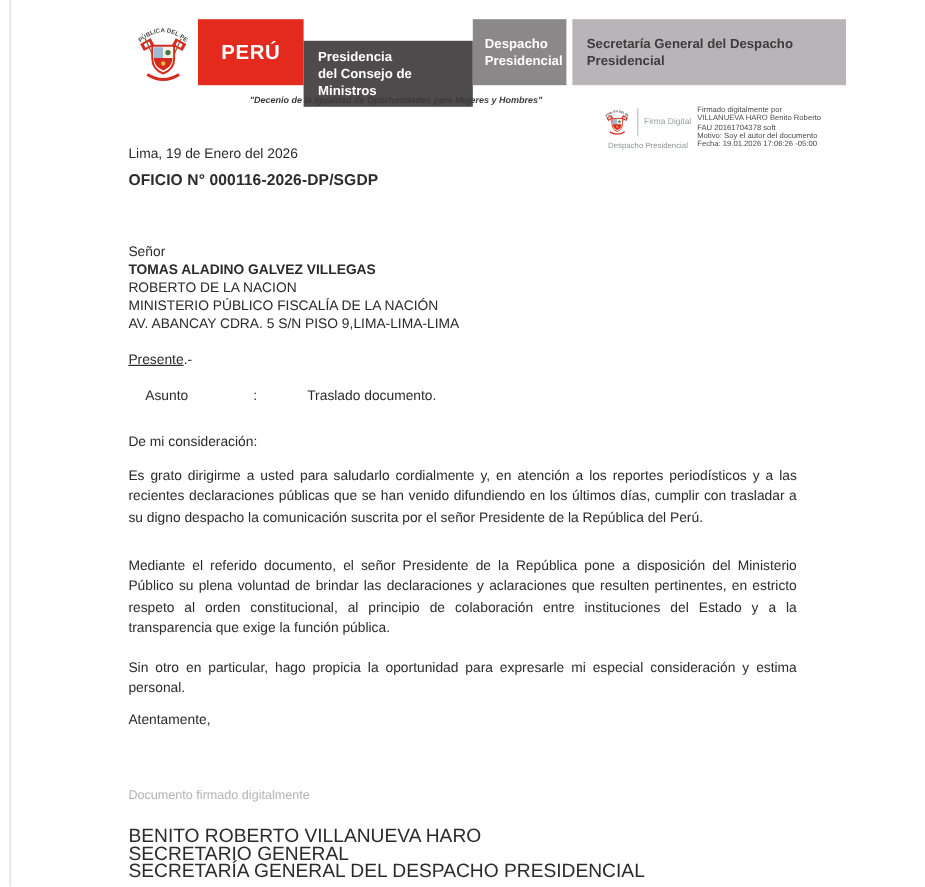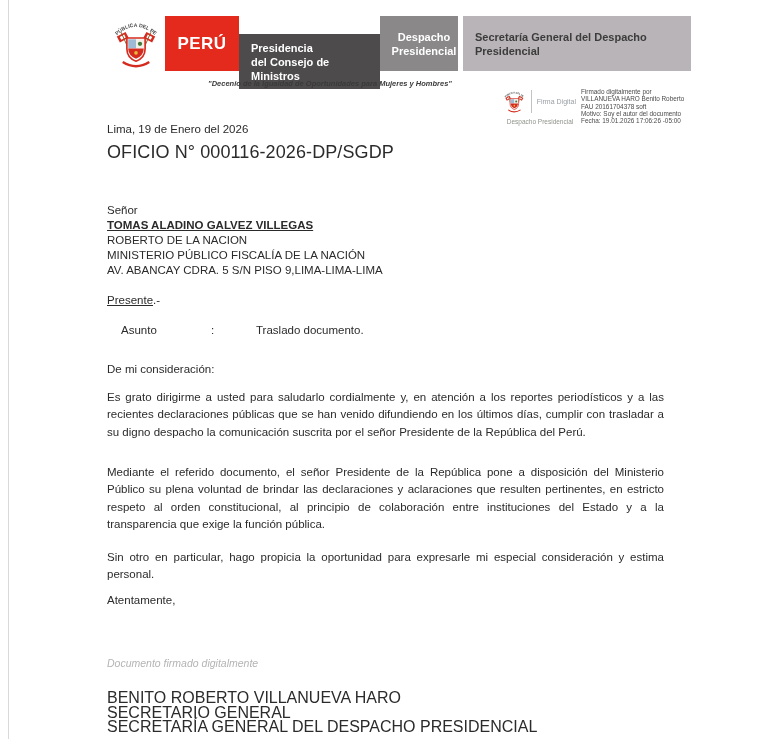--- a/index.html
+++ b/index.html
@@ -32,41 +32,40 @@
   }
   .coat { width: 56px; height: 58px; margin-right: 1px; }
   .hdr-block {
     height: 55px;
     margin-top: 2px;
     display: flex;
     flex-direction: column;
     justify-content: center;
   }
   .hdr-red {
-    width: 74px;
+    width: 88px;
     background: #e42a1d;
     align-items: center;
   }
   .hdr-red .brand {
     color: #ffffff;
     font-size: 17px;
     font-weight: bold;
     letter-spacing: 0.5px;
   }
   .hdr-dark {
     width: 141px;
     background: #4e4b4c;
     padding-left: 12px;
     margin-top: 20px;
   }
   .hdr-mid {
     width: 78px;
     background: #8b888a;
     padding-left: 10px;
-    text-align: center;
   }
   .hdr-light {
     width: 228px;
     background: #b9b4b7;
     padding-left: 12px;
     padding-right: 34px;
     margin-left: 5px;
   }
   .hdr-block .ln {
     color: #ffffff;
@@ -119,39 +118,39 @@
     top: 88px; left: 581px;
     width: 140px;
     font-size: 6.4px;
     line-height: 7.3px;
     color: #4a4a4a;
   }
 
   
   .txt { position: absolute; left: 107px; font-size: 11.5px; color: #2b2b2b; }
   .date-line  { top: 123px; text-align: center; }
-  .oficio     { top: 142px; font-size: 18px; font-weight: normal; letter-spacing: 0.1px; }
+  .oficio     { top: 142px; font-size: 13px; font-weight: bold; letter-spacing: 0.1px; }
   .recipient  { top: 203px; line-height: 15px; }
-  .recipient .bold { font-weight: bold; text-decoration: underline; }
+  .recipient .bold { font-weight: bold; }
   .presente   { top: 294px; }
   .presente .und { text-decoration: underline; }
   .subject    { top: 324px; display: flex; margin-left: 14px; }
   .subject .lbl { width: 90px; }
   .subject .sep { width: 45px; }
   .greeting   { top: 363px; }
   .para {
     width: 557px;
     text-align: justify;
     line-height: 17.3px;
   }
   .p1 { top: 389px; }
   .p2 { top: 464px; }
   .p3 { top: 549px; }
   .closing    { top: 594px; }
-  .digital-note { top: 657px; font-size: 10.5px; color: #b4b4b4; font-style: italic; }
+  .digital-note { top: 657px; font-size: 10.5px; color: #b4b4b4; }
   .signer     { top: 691px; line-height: 14.5px; font-size: 16px; }
 </style>
 </head>
 <body>
 
 <svg width="0" height="0" style="position:absolute" aria-hidden="true">
   <defs>
     <symbol id="escudo" viewBox="0 0 64 70">
       <path id="arcpath" d="M8,27 Q32,4 56,27" fill="none"></path>
       <text font-size="6.2" font-weight="bold" fill="#4a4a4a" font-family="Liberation Sans, sans-serif">

